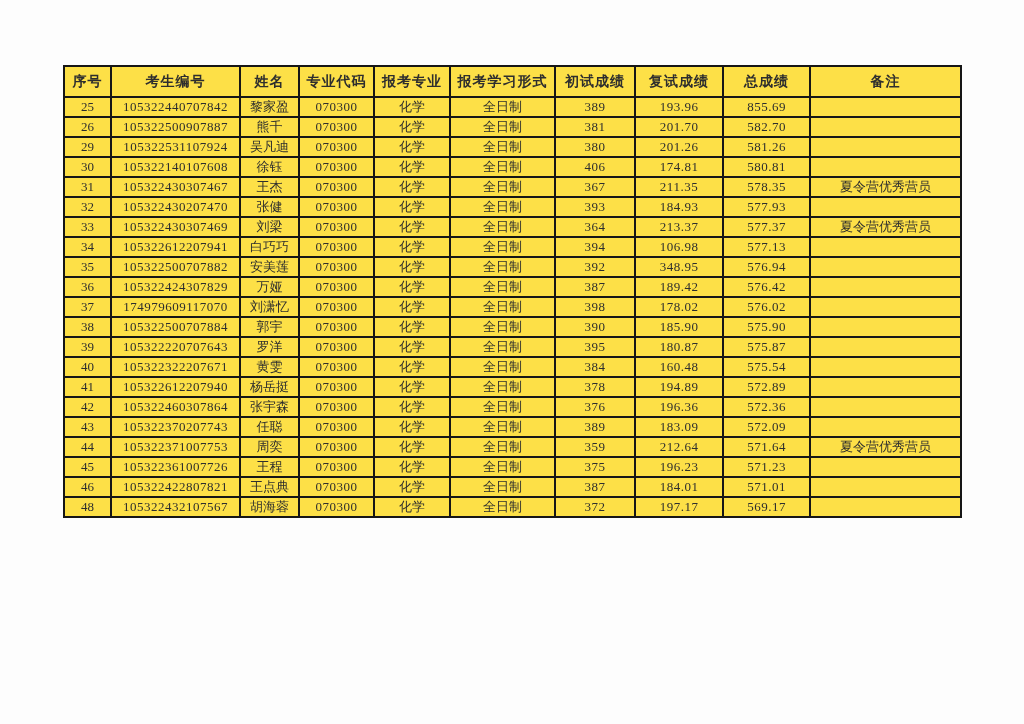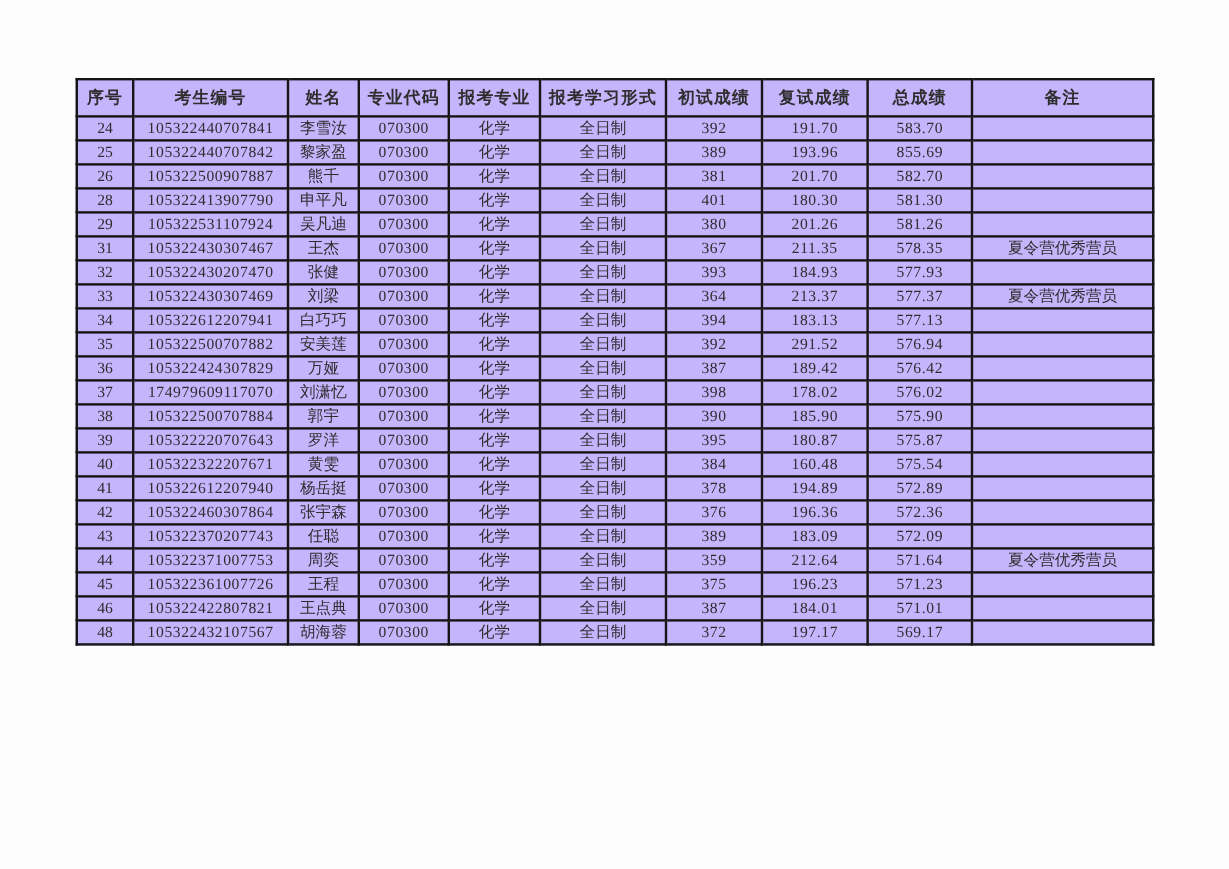--- a/index.html
+++ b/index.html
@@ -15,21 +15,21 @@
     overflow: hidden;
     font-family: "Liberation Serif", "DejaVu Serif", serif;
   }
   table.results {
     position: absolute;
     left: 63px;
     top: 65px;
     width: 897px;
     border-collapse: collapse;
     table-layout: fixed;
-    background: #c4b5fd;
+    background: #fde047;
   }
   table.results th,
   table.results td {
     border: 2px solid #161616;
     text-align: center;
     vertical-align: middle;
     color: #2e2e2e;
     overflow: hidden;
     white-space: nowrap;
     padding: 0;
@@ -75,32 +75,20 @@
         <th>报考专业</th>
         <th>报考学习形式</th>
         <th>初试成绩</th>
         <th>复试成绩</th>
         <th>总成绩</th>
         <th>备注</th>
       </tr>
     </thead>
     <tbody>
         <tr>
-          <td class="c-index">24</td>
-          <td class="c-candidate_id">105322440707841</td>
-          <td class="c-name">李雪汝</td>
-          <td class="c-major_code">070300</td>
-          <td class="c-major">化学</td>
-          <td class="c-study_form">全日制</td>
-          <td class="c-initial_score">392</td>
-          <td class="c-retest_score">191.70</td>
-          <td class="c-total_score">583.70</td>
-          <td class="c-remarks"></td>
-        </tr>
-        <tr>
           <td class="c-index">25</td>
           <td class="c-candidate_id">105322440707842</td>
           <td class="c-name">黎家盈</td>
           <td class="c-major_code">070300</td>
           <td class="c-major">化学</td>
           <td class="c-study_form">全日制</td>
           <td class="c-initial_score">389</td>
           <td class="c-retest_score">193.96</td>
           <td class="c-total_score">855.69</td>
           <td class="c-remarks"></td>
@@ -111,41 +99,41 @@
           <td class="c-name">熊千</td>
           <td class="c-major_code">070300</td>
           <td class="c-major">化学</td>
           <td class="c-study_form">全日制</td>
           <td class="c-initial_score">381</td>
           <td class="c-retest_score">201.70</td>
           <td class="c-total_score">582.70</td>
           <td class="c-remarks"></td>
         </tr>
         <tr>
-          <td class="c-index">28</td>
-          <td class="c-candidate_id">105322413907790</td>
-          <td class="c-name">申平凡</td>
-          <td class="c-major_code">070300</td>
-          <td class="c-major">化学</td>
-          <td class="c-study_form">全日制</td>
-          <td class="c-initial_score">401</td>
-          <td class="c-retest_score">180.30</td>
-          <td class="c-total_score">581.30</td>
-          <td class="c-remarks"></td>
-        </tr>
-        <tr>
           <td class="c-index">29</td>
           <td class="c-candidate_id">105322531107924</td>
           <td class="c-name">吴凡迪</td>
           <td class="c-major_code">070300</td>
           <td class="c-major">化学</td>
           <td class="c-study_form">全日制</td>
           <td class="c-initial_score">380</td>
           <td class="c-retest_score">201.26</td>
           <td class="c-total_score">581.26</td>
+          <td class="c-remarks"></td>
+        </tr>
+        <tr>
+          <td class="c-index">30</td>
+          <td class="c-candidate_id">105322140107608</td>
+          <td class="c-name">徐钰</td>
+          <td class="c-major_code">070300</td>
+          <td class="c-major">化学</td>
+          <td class="c-study_form">全日制</td>
+          <td class="c-initial_score">406</td>
+          <td class="c-retest_score">174.81</td>
+          <td class="c-total_score">580.81</td>
           <td class="c-remarks"></td>
         </tr>
         <tr>
           <td class="c-index">31</td>
           <td class="c-candidate_id">105322430307467</td>
           <td class="c-name">王杰</td>
           <td class="c-major_code">070300</td>
           <td class="c-major">化学</td>
           <td class="c-study_form">全日制</td>
           <td class="c-initial_score">367</td>
@@ -178,33 +166,33 @@
           <td class="c-remarks">夏令营优秀营员</td>
         </tr>
         <tr>
           <td class="c-index">34</td>
           <td class="c-candidate_id">105322612207941</td>
           <td class="c-name">白巧巧</td>
           <td class="c-major_code">070300</td>
           <td class="c-major">化学</td>
           <td class="c-study_form">全日制</td>
           <td class="c-initial_score">394</td>
-          <td class="c-retest_score">183.13</td>
+          <td class="c-retest_score">106.98</td>
           <td class="c-total_score">577.13</td>
           <td class="c-remarks"></td>
         </tr>
         <tr>
           <td class="c-index">35</td>
           <td class="c-candidate_id">105322500707882</td>
           <td class="c-name">安美莲</td>
           <td class="c-major_code">070300</td>
           <td class="c-major">化学</td>
           <td class="c-study_form">全日制</td>
           <td class="c-initial_score">392</td>
-          <td class="c-retest_score">291.52</td>
+          <td class="c-retest_score">348.95</td>
           <td class="c-total_score">576.94</td>
           <td class="c-remarks"></td>
         </tr>
         <tr>
           <td class="c-index">36</td>
           <td class="c-candidate_id">105322424307829</td>
           <td class="c-name">万娅</td>
           <td class="c-major_code">070300</td>
           <td class="c-major">化学</td>
           <td class="c-study_form">全日制</td>

